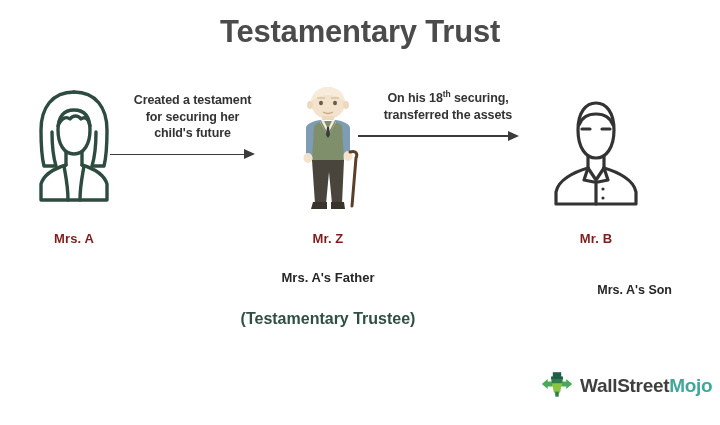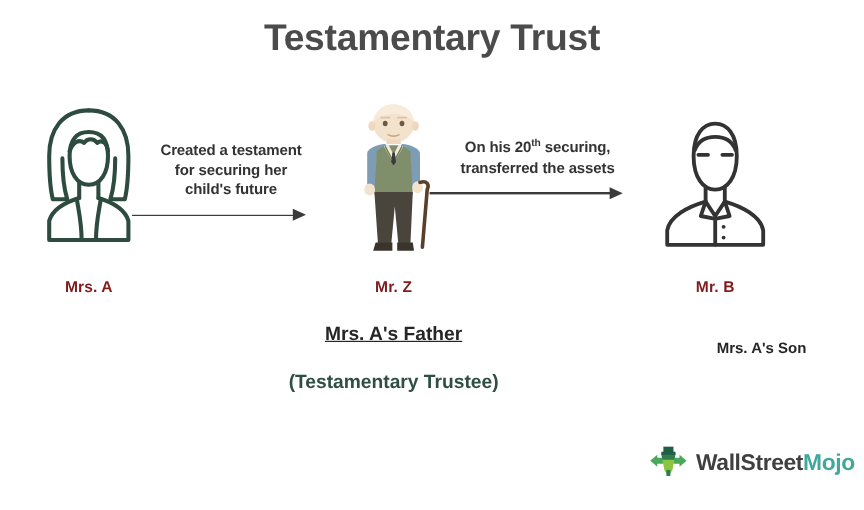--- a/index.html
+++ b/index.html
@@ -40,21 +40,20 @@
   #avatar-woman { left: 28px; top: 86px; width: 92px; height: 118px; }
   
   #avatar-man   { left: 548px; top: 96px; width: 96px; height: 112px; }
   
   #illus-elder  { left: 288px; top: 86px; width: 80px; height: 126px; }
 
   
   .arrow-block {
     position: absolute;
     text-align: center;
-    margin-top: 25px;
   }
   .arrow-text {
     font-size: 12.5px;
     font-weight: bold;
     color: #333333;
     line-height: 16.5px;
     letter-spacing: -0.1px;
   }
   .arrow-text sup {
     font-size: 8.5px;
@@ -105,22 +104,21 @@
   #name-mr-b  { left: 536px; top: 231px; width: 120px; }
 
   .caption-label {
     position: absolute;
     text-align: center;
     font-weight: bold;
     color: #262626;
   }
   #caption-father {
     left: 228px; top: 270px; width: 200px;
-    font-size: 16px;
-    text-decoration: underline;
+    font-size: 13px;
   }
   #caption-trustee {
     left: 198px; top: 310px; width: 260px;
     font-size: 16px;
     color: #2f4f43;
   }
   #caption-son {
     left: 520px; top: 283px; width: 152px;
     font-size: 12.5px;
     text-align: right;
@@ -246,21 +244,21 @@
       <div>child's future</div>
     </div>
     <div class="arrow-line">
       <div class="shaft"></div>
       <div class="head"></div>
     </div>
   </div>
 
   <div class="arrow-block" id="arrow-block-2">
     <div class="arrow-text">
-      <div><span>On his 20</span><sup>th</sup><span> securing,</span></div>
+      <div><span>On his 18</span><sup>th</sup><span> securing,</span></div>
       <div>transferred the assets</div>
     </div>
     <div class="arrow-line">
       <div class="shaft"></div>
       <div class="head"></div>
     </div>
   </div>
 
   <div class="name-label" id="name-mrs-a">Mrs. A</div>
   <div class="name-label" id="name-mr-z">Mr. Z</div>

